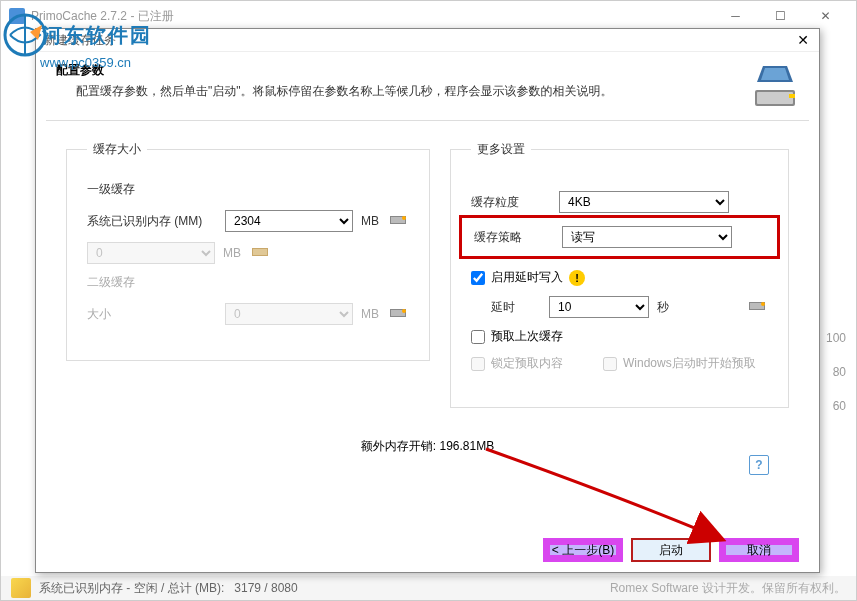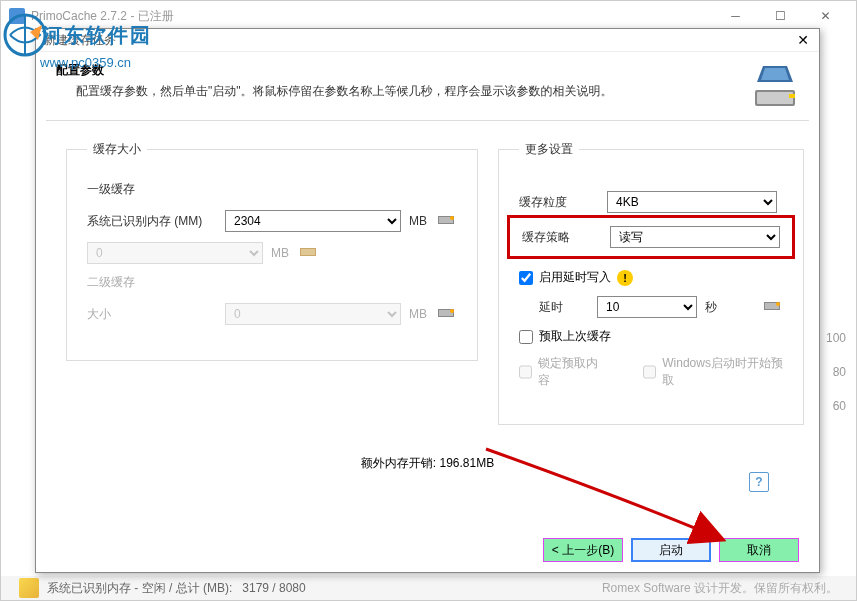--- a/index.html
+++ b/index.html
@@ -11,21 +11,21 @@
     .main-titlebar-text { flex: 1; }
     .win-controls { display: flex; gap: 0; }
     .win-btn { width: 45px; height: 28px; display: flex; align-items: center; justify-content: center; color: #666; }
     
     .watermark { position: absolute; top: 10px; left: 0; z-index: 100; pointer-events: none; }
     .watermark-logo { display: flex; align-items: center; }
     .watermark-icon { width: 50px; height: 50px; }
     .watermark-text { color: #1e7bb8; font-size: 20px; font-weight: bold; letter-spacing: 2px; margin-left: -8px; }
     .watermark-url { color: #1e7bb8; font-size: 13px; margin-left: 40px; margin-top: -5px; }
     
-    .status-bar { position: absolute; bottom: 0; left: 0; right: 0; height: 24px; background: #f5f5f5; display: flex; align-items: center; padding: 0 18px; color: #666; }
+    .status-bar { position: absolute; bottom: 0; left: 0; right: 0; height: 24px; background: #f5f5f5; display: flex; align-items: center; padding: 0 10px; color: #666; }
     .status-icon { width: 20px; height: 20px; background: linear-gradient(135deg, #f9d74e, #e8b339); margin-right: 8px; border-radius: 2px; }
     .status-right { margin-left: auto; color: #aaa; }
     
     .bg-right { position: absolute; right: 10px; top: 330px; display: flex; flex-direction: column; gap: 20px; color: #999; }
     .bg-right span { text-align: right; }
     
     .dialog { position: absolute; top: 28px; left: 35px; width: 785px; height: 545px; background: #fff; border: 1px solid #888; box-shadow: 2px 2px 8px rgba(0,0,0,0.3); }
     .dialog-titlebar { height: 23px; display: flex; align-items: center; padding: 2px 8px; border-bottom: 1px solid #eee; }
     .dialog-title { flex: 1; color: #555; }
     .dialog-close { width: 16px; height: 16px; display: flex; align-items: center; justify-content: center; font-size: 14px; }
@@ -46,21 +46,21 @@
     .section-label { color: #333; margin: 8px 0 12px 0; display: block; }
     .section-label.disabled { color: #aaa; }
     
     .form-row { display: flex; align-items: center; margin-bottom: 10px; gap: 8px; }
     .form-label { width: 130px; color: #333; }
     .form-label.disabled { color: #aaa; }
     .form-label.short { width: 70px; padding-left: 20px; }
     
     select, input[type="text"] { height: 22px; border: 1px solid #888; background: #fff; padding: 0 4px; }
     select { min-width: 100px; }
-    select.wide { width: 176px; }
+    select.wide { width: 128px; }
     select:disabled, input:disabled { background: #f5f5f5; color: #aaa; border-color: #ccc; }
     
     .unit { color: #333; }
     .unit.disabled { color: #aaa; }
     
     .icon-btn { width: 22px; height: 22px; border: 1px solid transparent; display: inline-flex; align-items: center; justify-content: center; }
     .ram-icon { width: 18px; height: 14px; }
     
     .highlight-box { border: 3px solid #cc0000; padding: 8px 12px; margin: -8px -12px 10px -12px; }
     
@@ -68,22 +68,22 @@
     .checkbox-row input[type="checkbox"] { width: 14px; height: 14px; }
     .checkbox-row.disabled { color: #aaa; }
     .checkbox-row.indent { margin-left: 20px; }
     
     .warn-icon { width: 16px; height: 16px; border-radius: 50%; background: #ffcc00; display: inline-flex; align-items: center; justify-content: center; font-weight: bold; font-size: 11px; }
     
     .extra-info { padding: 10px 50px; display: flex; align-items: center; flex-direction: column; }
     .help-icon { margin-left: auto; width: 20px; height: 20px; border: 1px solid #5a9bd4; color: #5a9bd4; display: flex; align-items: center; justify-content: center; font-weight: bold; border-radius: 2px; }
     
     .dialog-footer { position: absolute; bottom: 10px; right: 20px; display: flex; gap: 8px; }
-    .btn { width: 80px; height: 24px; border: 1px solid #d946ef; background: #86efac; display: flex; align-items: center; justify-content: center; }
-    .btn.primary { border: 2px solid #3b82f6; background: #e5f1fb; }
+    .btn { width: 80px; height: 24px; border: 7px solid #d946ef; background: #c4b5fd; display: flex; align-items: center; justify-content: center; }
+    .btn.primary { border: 2px solid #b91c1c; background: #e5f1fb; }
     
     .arrow { position: absolute; pointer-events: none; z-index: 50; }
   </style>
 </head>
 <body>
 
 <div class="main-window">
   <div class="main-titlebar">
     <div class="main-titlebar-icon"></div>
     <span class="main-titlebar-text">PrimoCache 2.7.2 - 已注册</span>

